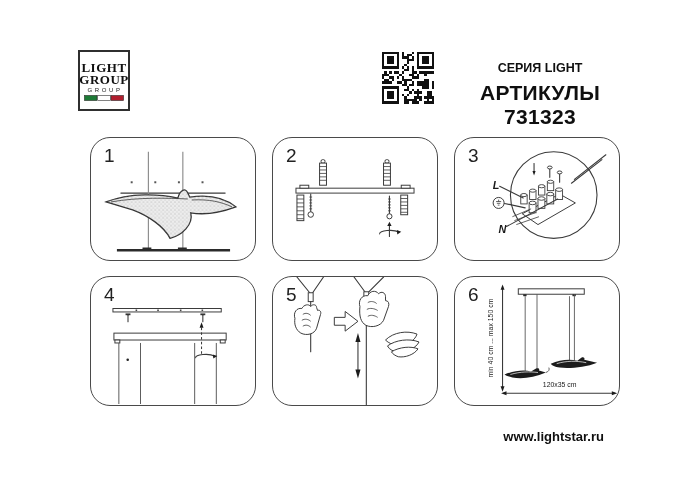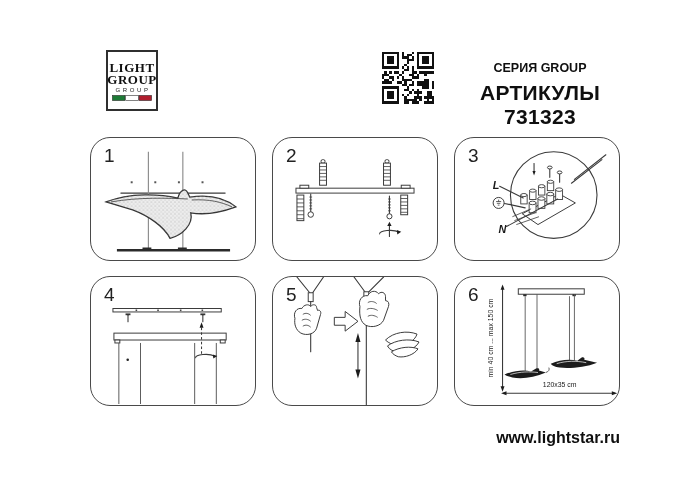--- a/index.html
+++ b/index.html
@@ -2,21 +2,21 @@
 <html><head>
 <meta charset="utf-8">
 <style>
   html,body{margin:0;padding:0;background:#fff;}
   .page{position:relative;width:700px;height:494px;background:#ffffff;
         font-family:"Liberation Sans",sans-serif;color:#1a1a1a;overflow:hidden;}
 
   
   .logo-box{position:absolute;left:78px;top:50px;width:52px;height:61px;
             border:2px solid #2f2f2f;background:#fff;box-sizing:border-box;
-            display:flex;flex-direction:column;align-items:center;justify-content:center;padding-top:2px;margin-left:28px;}
+            display:flex;flex-direction:column;align-items:center;justify-content:center;padding-top:2px;}
   .logo-word{font-family:"Liberation Serif",serif;font-weight:bold;font-size:13px;
              line-height:11.5px;letter-spacing:0.5px;color:#111;}
   .logo-group{font-size:6px;letter-spacing:2.6px;color:#222;margin-top:2px;margin-left:2px;}
   .logo-flag{margin-top:2px;}
 
   .title{position:absolute;left:138px;top:57px;width:230px;text-align:center;
          font-weight:bold;font-size:13.5px;line-height:20.5px;color:#0f0f0f;}
 
   .qr{position:absolute;left:382px;top:51px;width:52px;height:53px;}
 
@@ -29,21 +29,21 @@
          background:#fff;box-sizing:border-box;}
   .r1{top:137px;height:124px;}
   .r2{top:276px;height:130px;}
   .c1{left:90px;width:166px;}
   .c2{left:272px;width:166px;}
   .c3{left:454px;width:166px;}
   .step-num{position:absolute;left:13px;top:7px;font-size:19px;color:#222;font-weight:400;}
   .panel svg{position:absolute;left:0;top:0;width:100%;height:100%;}
 
   
-  .website{position:absolute;right:80px;top:429px;font-weight:bold;font-size:16px;color:#0f0f0f;}
+  .website{position:absolute;right:96px;top:429px;font-weight:bold;font-size:13px;color:#0f0f0f;}
 
   .ln{stroke:#3a3a3a;stroke-width:1.1;fill:none;stroke-linecap:round;}
   .lnw{stroke:#3a3a3a;stroke-width:1;fill:#fff;}
   .thin{stroke:#3a3a3a;stroke-width:0.8;fill:none;}
   .wire{stroke:#8f8f8f;stroke-width:1.2;fill:none;}
   .fillD{fill:#1c1c1c;stroke:none;}
   .svgtxt{font-family:"Liberation Sans",sans-serif;fill:#1a1a1a;}
 </style>
 </head>
 <body>
@@ -287,21 +287,21 @@
         <rect x="13" y="20" width="1" height="1"></rect>
         <rect x="14" y="20" width="1" height="1"></rect>
         <rect x="17" y="20" width="1" height="1"></rect>
         <rect x="18" y="20" width="1" height="1"></rect>
         <rect x="19" y="20" width="1" height="1"></rect>
         <rect x="20" y="20" width="1" height="1"></rect>
       </g>
   </svg>
 
   <div class="series-block">
-    <div class="series-line">СЕРИЯ GROUP</div>
+    <div class="series-line">СЕРИЯ LIGHT</div>
     <div class="articles-line">АРТИКУЛЫ 731323</div>
   </div>
 
   <div class="panel r1 c1">
     <span class="step-num">1</span>
     <svg viewBox="0 0 166 124">
       <defs>
         <pattern id="stip" width="4" height="4" patternUnits="userSpaceOnUse">
           <circle cx="1" cy="1" r="0.55" fill="#9a9a9a"></circle>
             <circle cx="3" cy="3" r="0.55" fill="#b5b5b5"></circle>

